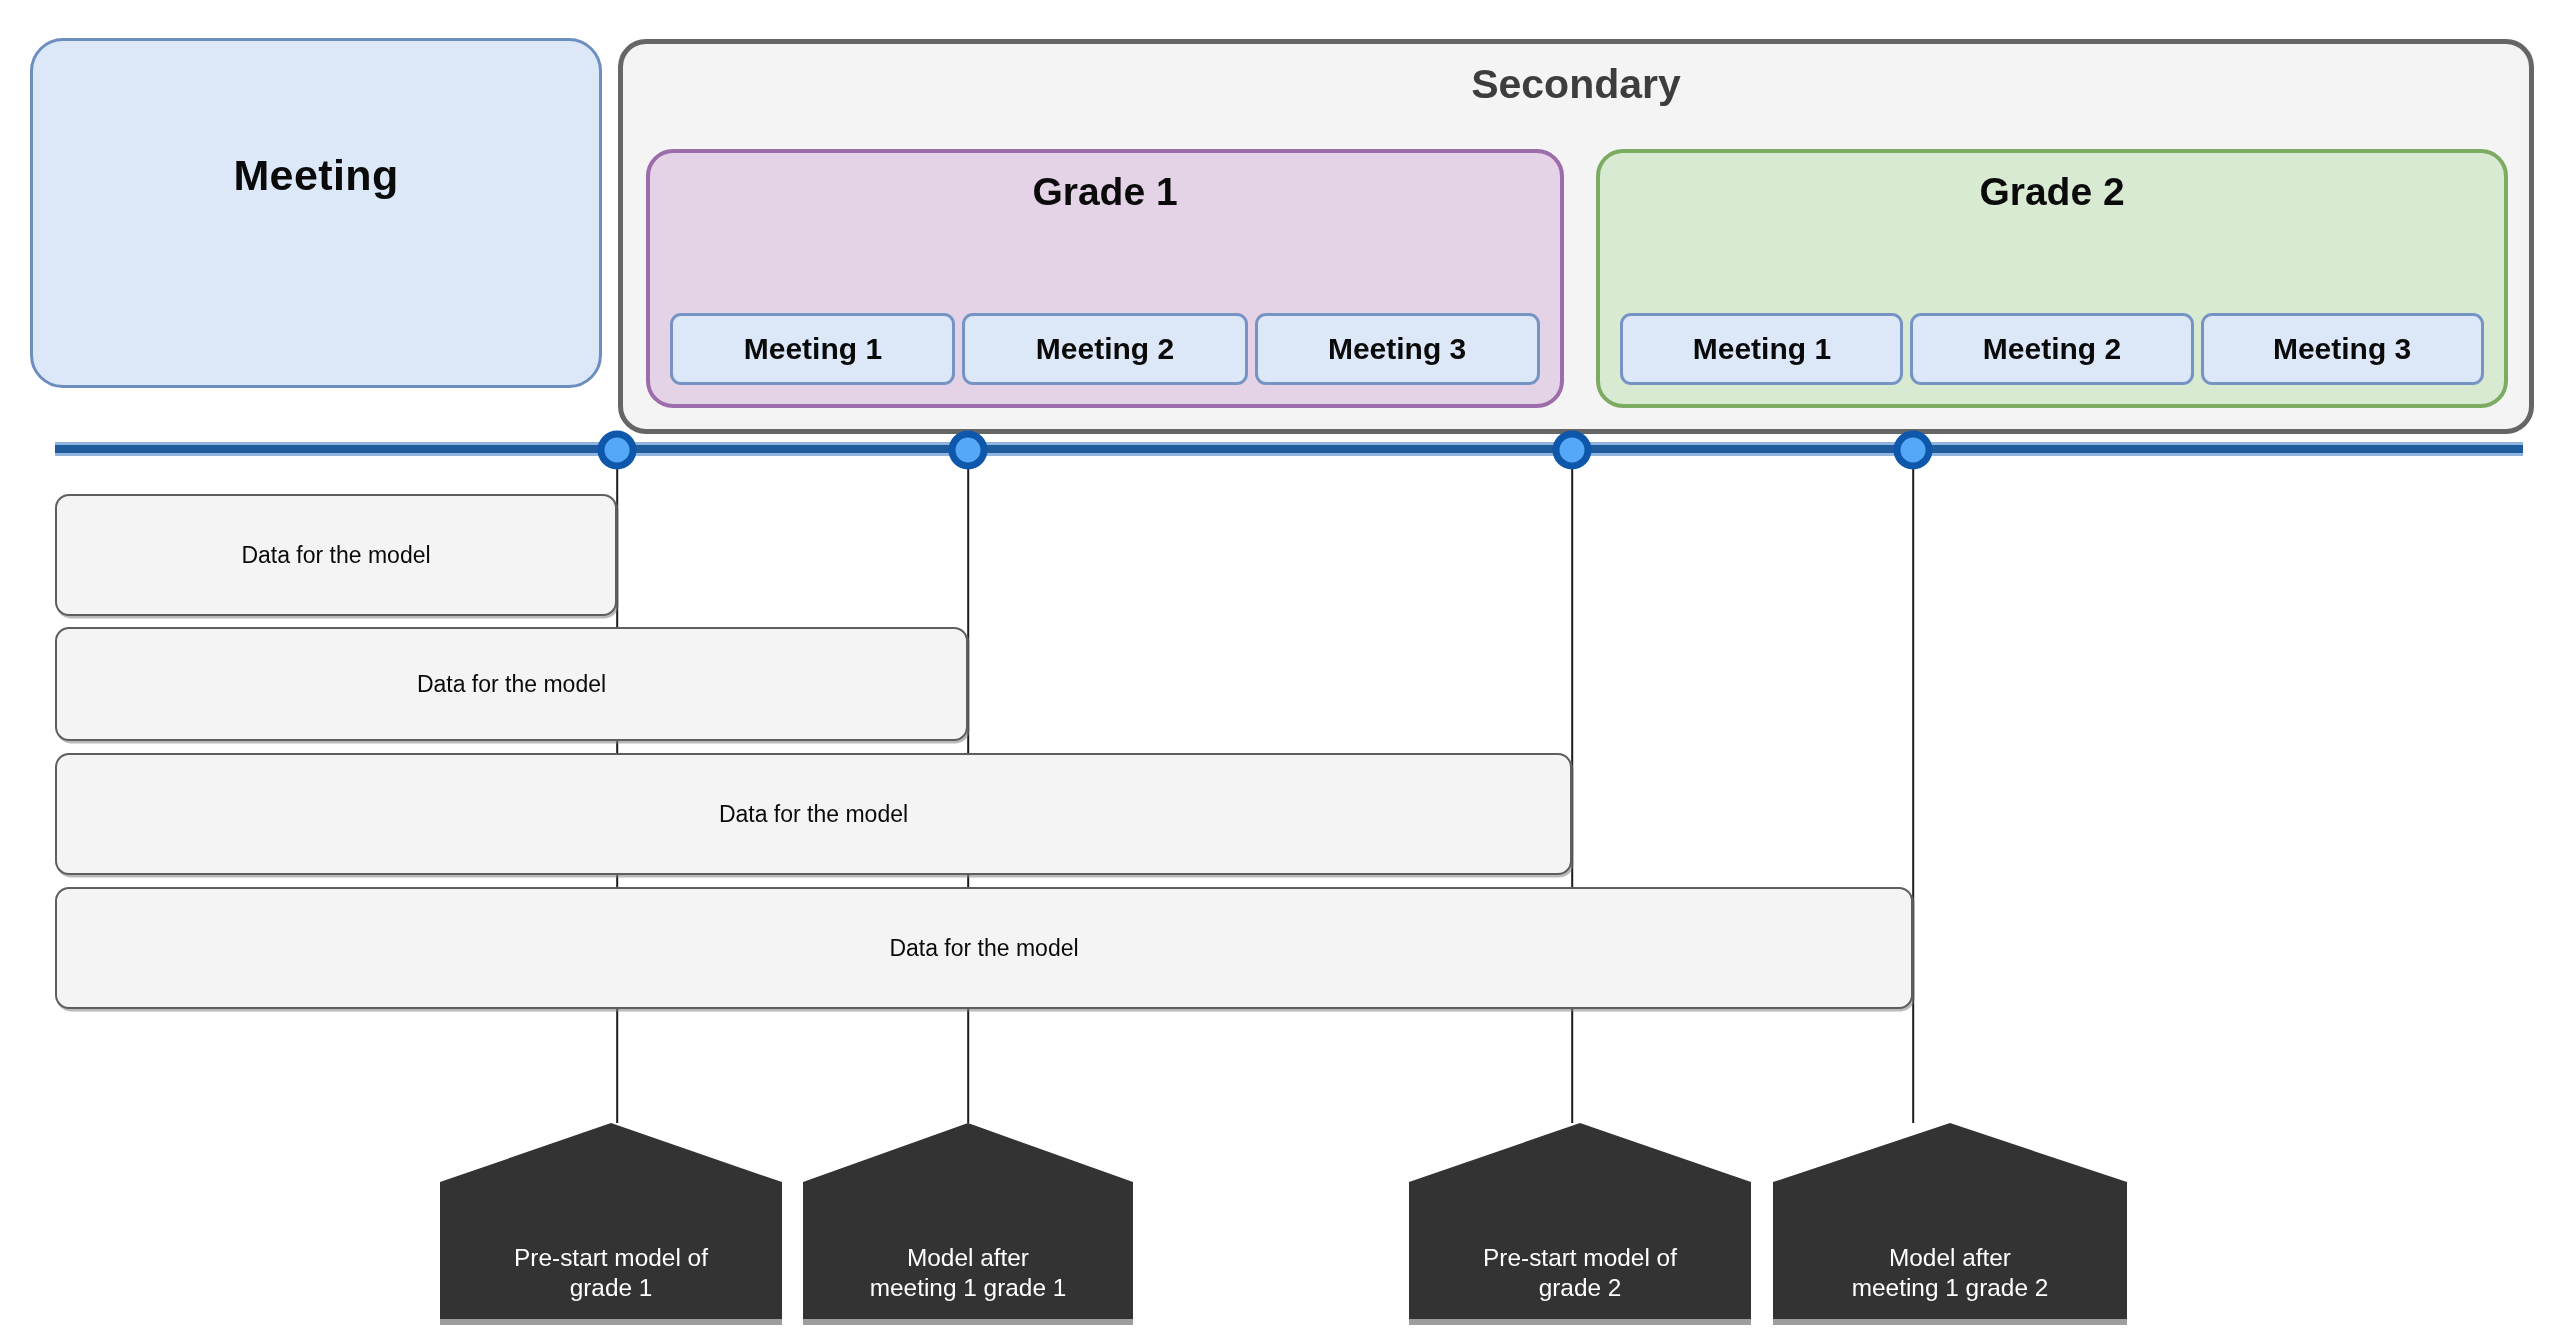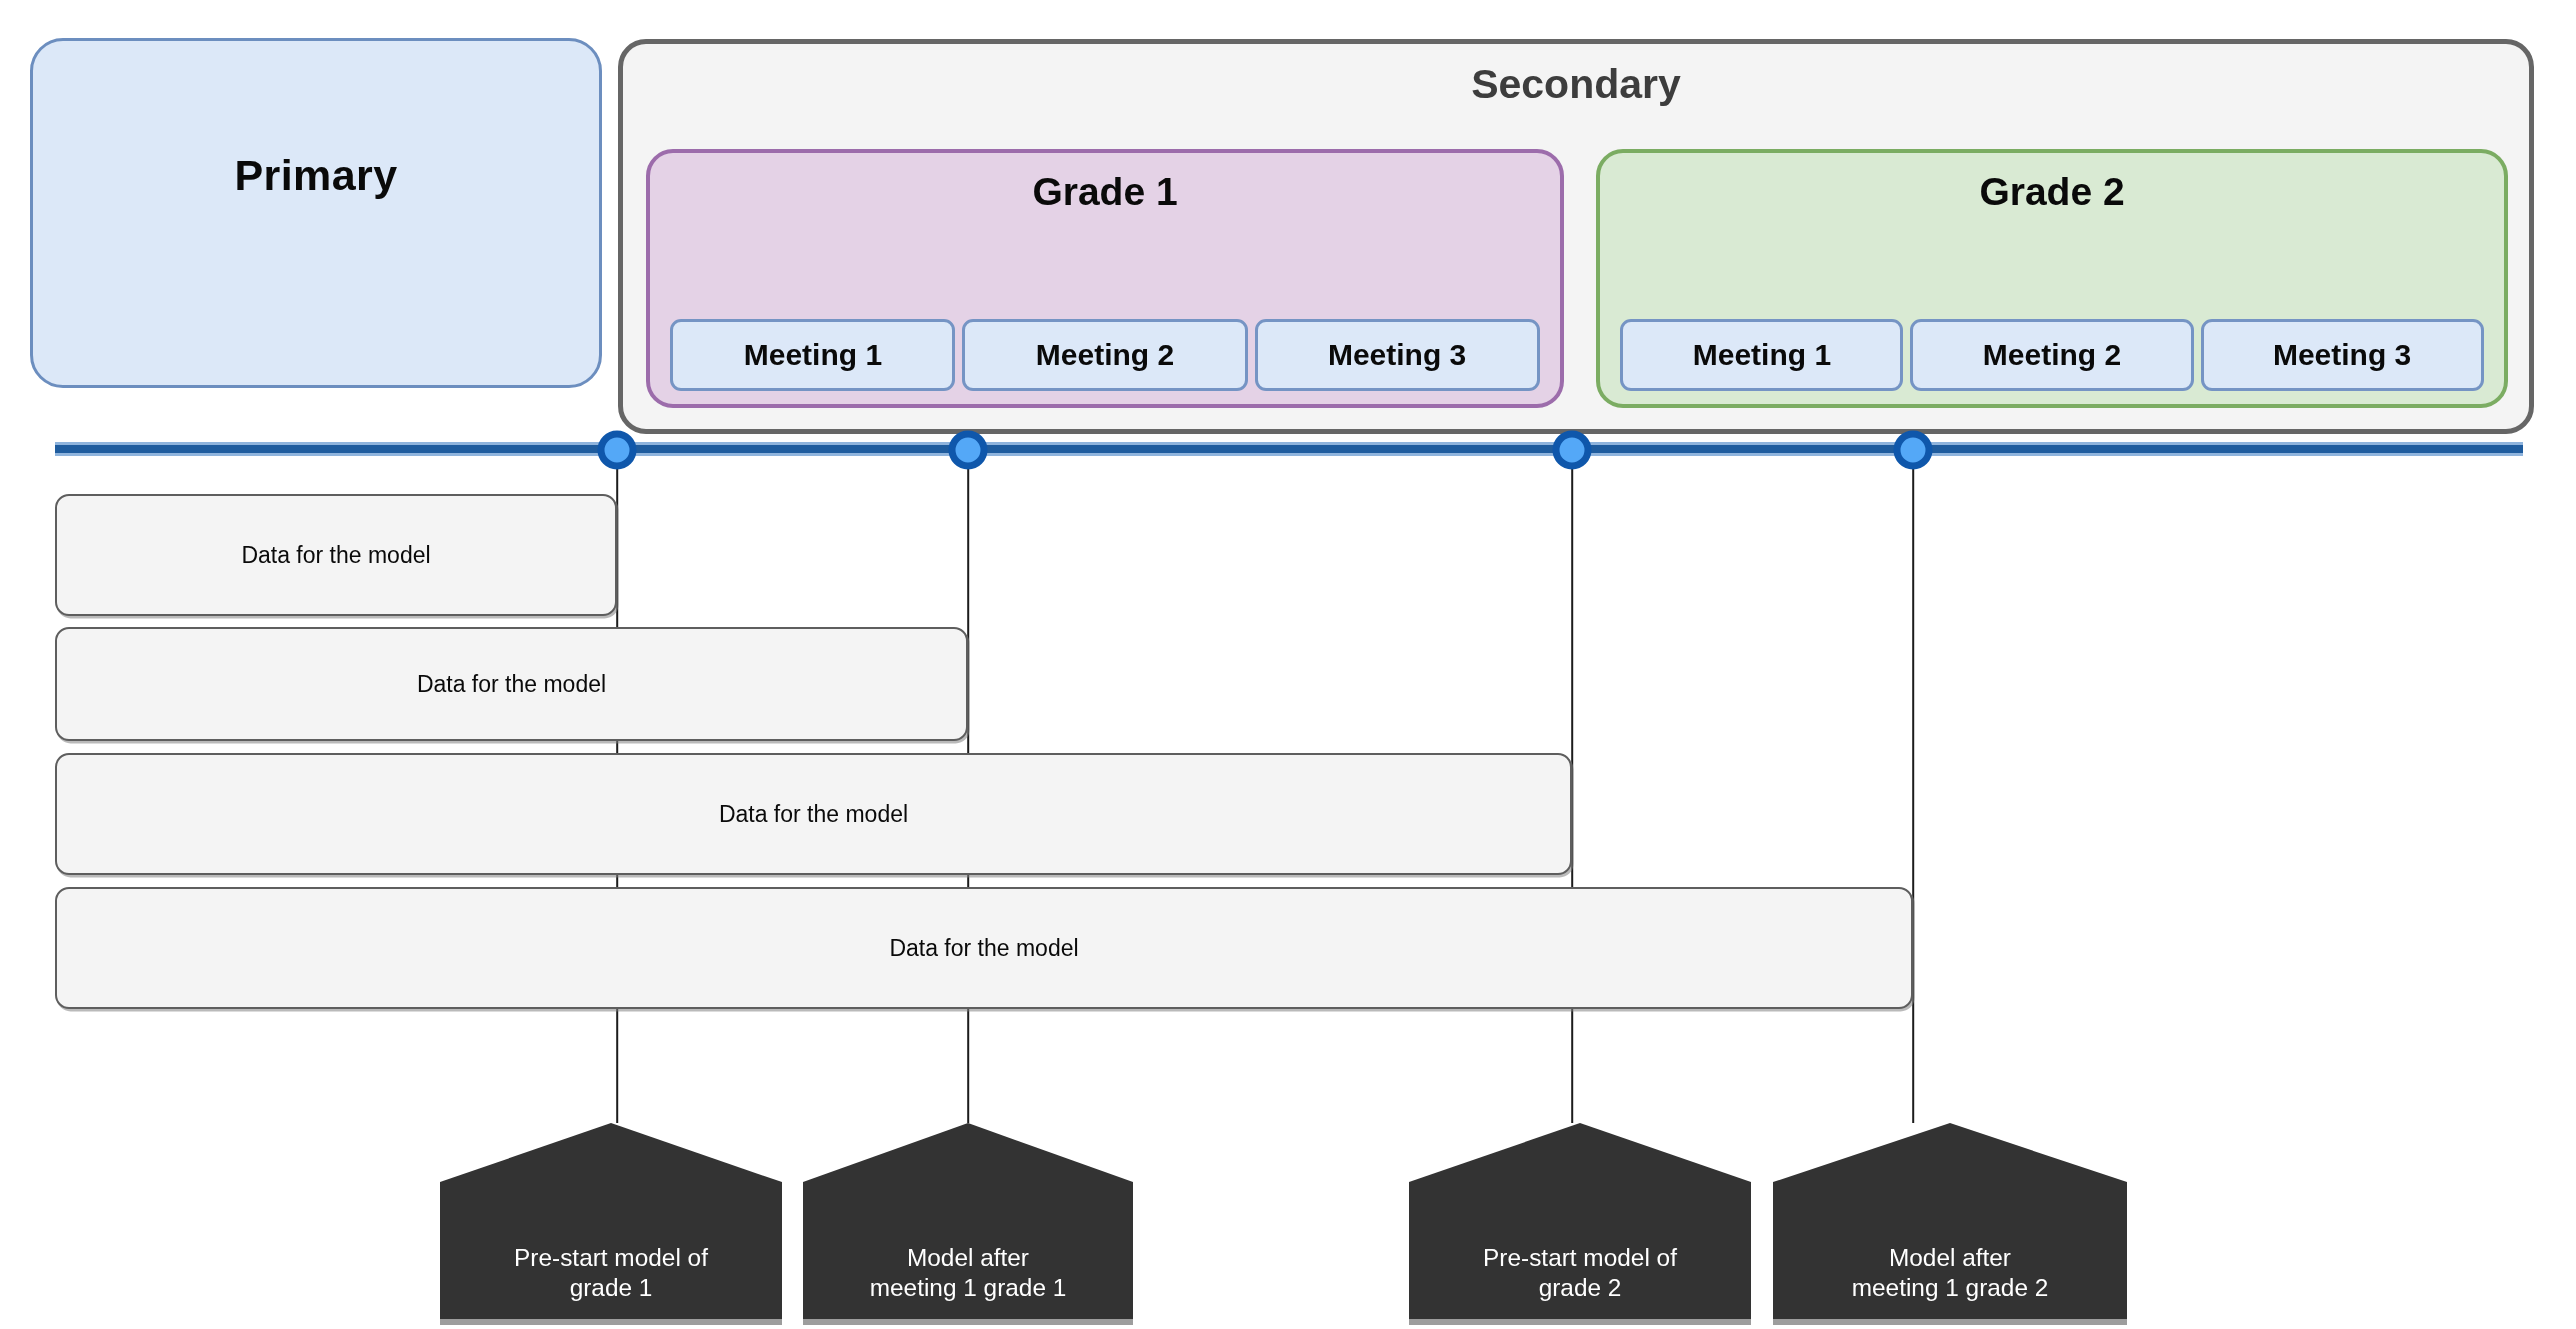--- a/index.html
+++ b/index.html
@@ -54,21 +54,21 @@
     background:#d9ead3;
     border:4.7px solid #7bac62;
     border-radius:27px;
   }
   .grade-label{
     position:absolute; left:0; right:0; top:17.3px;
     text-align:center;
     font-size:39px; font-weight:bold; color:#0a0a0a;
   }
   .meetings-row{
-    position:absolute; left:20.4px; right:20.4px; bottom:13px;
+    position:absolute; left:20.4px; right:20.4px; bottom:19px;
     display:flex; gap:7px;
   }
   .meeting-box{
     flex:1 1 0;
     height:72px;
     background:#dce8f8;
     border:3.9px solid #7594c4;
     border-radius:11px;
     display:flex; align-items:center; justify-content:center;
     font-size:30px; font-weight:bold; color:#0a0a0a;
@@ -138,21 +138,21 @@
     height:6.3px;
     background:#9d9d9d;
   }
 </style>
 </head>
 <body>
 
 <div id="stage">
 
   <div class="box" id="primary-box">
-    <div id="primary-label">Primary</div>
+    <div id="primary-label">Meeting</div>
   </div>
 
   <div class="box" id="secondary-box">
     <div id="secondary-label">Secondary</div>
   </div>
 
   <div class="box" id="grade1-box">
     <div class="grade-label">Grade 1</div>
     <div class="meetings-row">
       <div class="meeting-box">Meeting 1</div>

